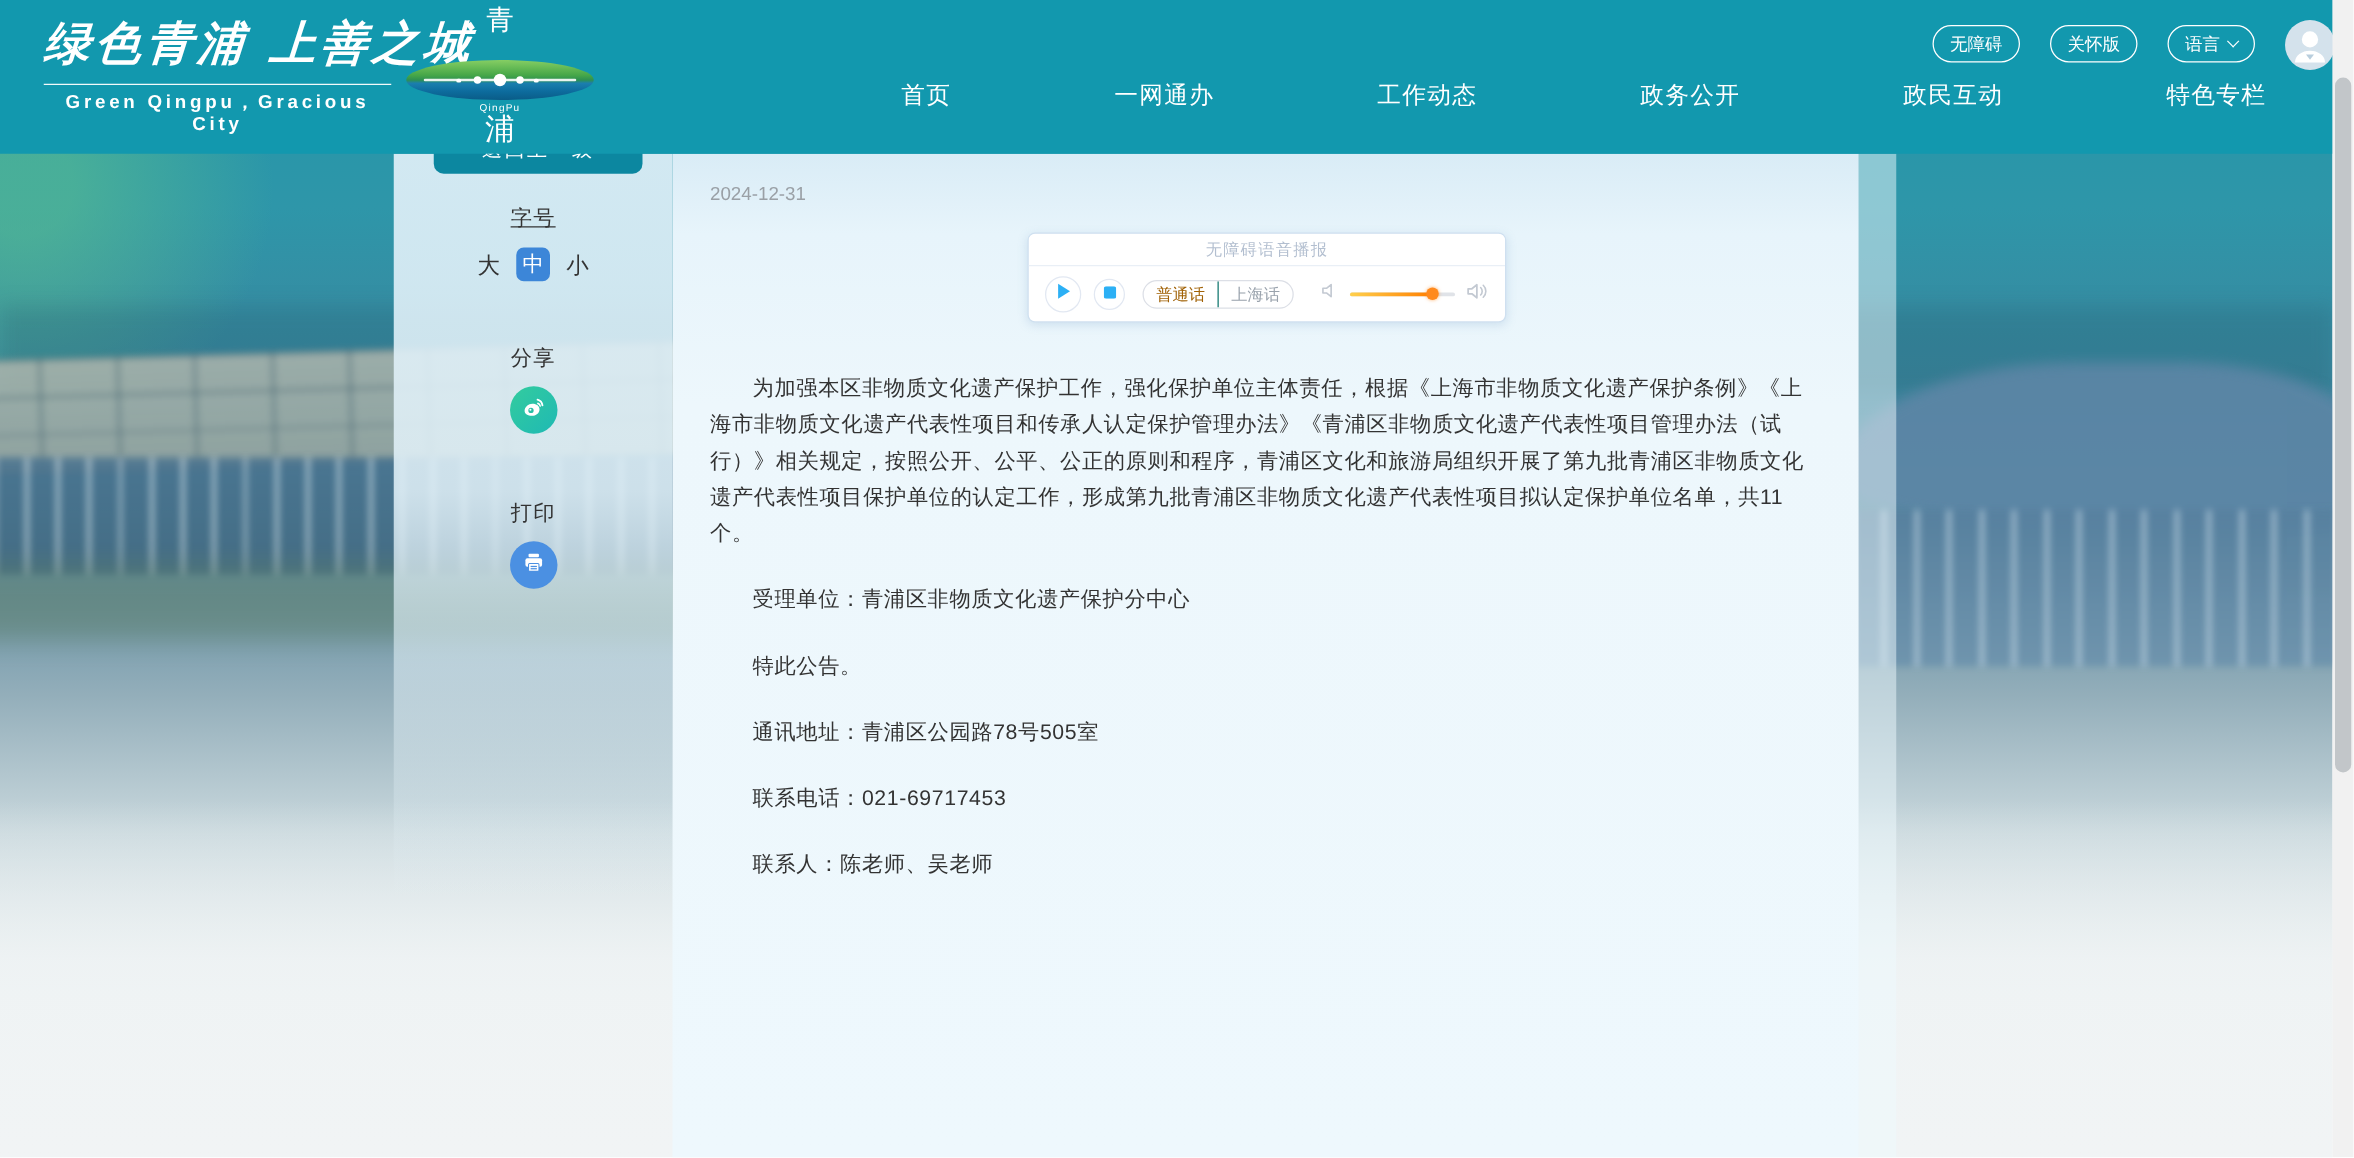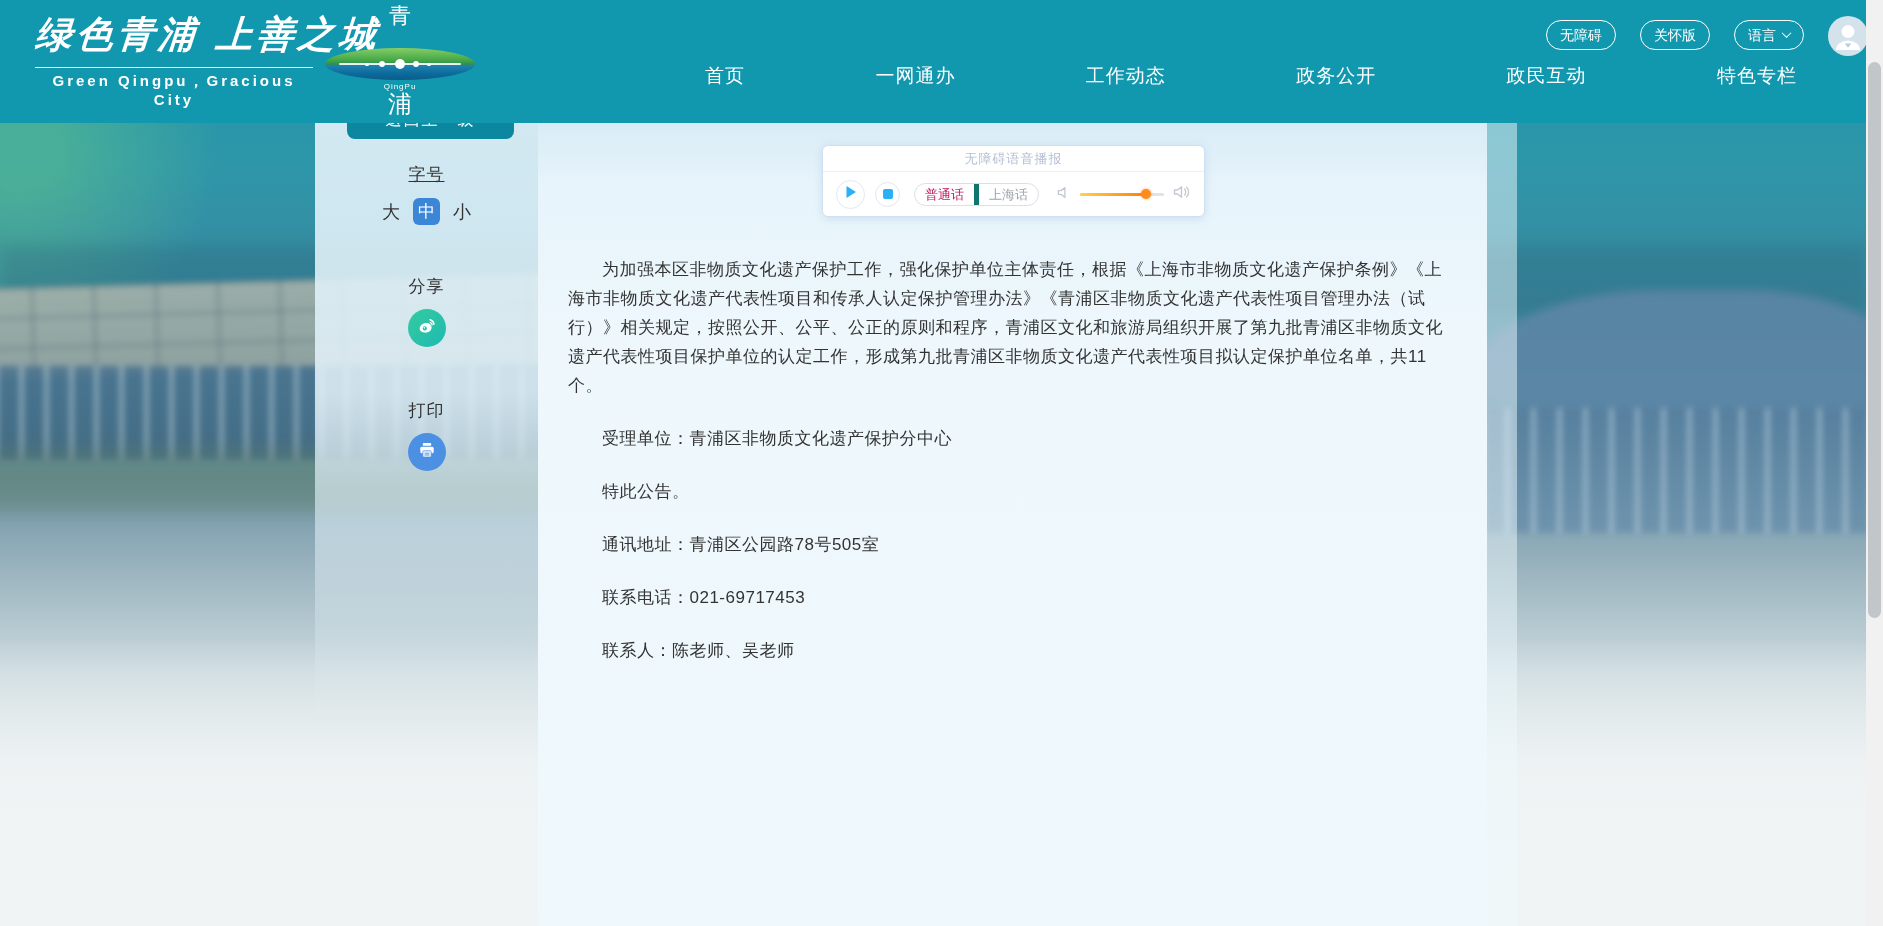--- a/index.html
+++ b/index.html
@@ -40,21 +40,21 @@
     background:linear-gradient(180deg,#86ce63 0%, #46a748 38%, #2e9150 50%, #1b7fae 58%, #0d6c9e 78%, #0a5c88 100%); }
   .island i { position:absolute; background:#fff; border-radius:50%; }
   .island .ln { left:14px; top:15px; width:122px; height:1.5px; border-radius:1px; opacity:.9; }
   .island .d1 { left:70px; top:11px; width:10px; height:10px; }
   .island .d2 { left:54px; top:13px; width:6px; height:6px; }
   .island .d3 { left:88px; top:13px; width:6px; height:6px; }
   .island .d4 { left:40px; top:14.5px; width:3.5px; height:3.5px; }
   .island .d5 { left:102px; top:14.5px; width:3.5px; height:3.5px; }
   .logo-sub { margin-top:2px; font-size:8px; letter-spacing:1px; }
   .logo-bottom { font-size:24px; line-height:26px; }
-  .nav { position:absolute; left:705px; top:58px; width:1092px; height:36px; display:flex; justify-content:space-between; align-items:center; }
+  .nav { position:absolute; left:721px; top:58px; width:1092px; height:36px; display:flex; justify-content:space-between; align-items:center; }
   .nav-item { color:#fff; font-size:19px; letter-spacing:1px; cursor:pointer; white-space:nowrap; }
   .quick { position:absolute; left:1546px; top:13px; display:flex; align-items:center; gap:24px; }
   .pill { height:30px; line-height:28px; border:1px solid #fff; border-radius:16px; padding:0 13px; color:#fff; font-size:14px; display:flex; align-items:center; cursor:pointer; white-space:nowrap; }
   .chev { width:7px; height:7px; border-right:1.5px solid #fff; border-bottom:1.5px solid #fff; transform:rotate(45deg) translate(-1px,-1px); margin-left:7px; }
   .avatar { width:40px; height:40px; border-radius:50%; cursor:pointer; margin-top:3px; }
 
   
   .sidebar-bg { position:absolute; left:315px; top:123px; width:223px; height:600px; z-index:1;
     background:linear-gradient(180deg, rgba(219,237,246,.95) 0%, rgba(228,243,250,.85) 45%, rgba(232,245,251,.45) 75%, rgba(232,245,251,0) 100%); }
   .back-btn { position:absolute; left:347px; top:102px; width:167px; height:37px; background:#0c87a0; border-radius:8px;
@@ -77,22 +77,22 @@
   .art-date { margin-top:24px; font-size:15px; color:#9aa0a6; }
 
   .audio { margin:22px auto 0; width:383px; background:#fff; border:1px solid #cfe0f0; border-radius:6px; box-shadow:0 2px 8px rgba(120,160,200,.25); }
   .audio-head { height:26px; line-height:26px; text-align:center; font-size:13px; color:#b3bfd0; border-bottom:1px solid #e9eff6; letter-spacing:1px; }
   .audio-controls { height:44px; display:flex; align-items:center; padding:0 13px; }
   .cbtn { border-radius:50%; border:1px solid #e2e8f2; background:#fff; display:flex; align-items:center; justify-content:center; cursor:pointer; }
   .play { width:29px; height:29px; }
   .stop { width:25px; height:25px; margin-left:10px; }
   .langs { margin-left:14px; height:23px; border:1px solid #dcdfe6; border-radius:12px; display:flex; align-items:center; overflow:hidden; }
   .lang { font-size:13px; padding:0 10px; cursor:pointer; line-height:21px; }
-  .lang.active { color:#be185d; }
-  .lang.inactive { color:#9aa3ad; border-left:5px solid #0f766e; }
+  .lang.active { color:#a16207; }
+  .lang.inactive { color:#9aa3ad; border-left:1px solid #0f766e; }
   .vol { margin-left:auto; display:flex; align-items:center; }
   .slider { position:relative; width:84px; height:10px; margin:0 9px; cursor:pointer; }
   .slider .track { position:absolute; left:0; top:4px; width:100%; height:3px; border-radius:2px; background:#e0e3e8; }
   .slider .fill { position:absolute; left:0; top:4px; width:78%; height:3px; border-radius:2px; background:linear-gradient(90deg,#ffd04d,#ff7f00); }
   .slider .knob { position:absolute; left:calc(78% - 5px); top:0; width:10px; height:10px; border-radius:50%; background:#ff8a1e; box-shadow:0 0 3px rgba(255,138,30,.7); }
 
   .body-text { margin-top:38px; color:#333; font-size:17px; line-height:29px; letter-spacing:.5px; }
   .body-text p { text-indent:2em; margin-bottom:24px; }
 
   
@@ -111,20 +111,21 @@
     <div class="bg-green-left"></div>
     <div class="bg-roof-right"></div>
     <div class="bg-col-right"></div>
     <div class="bg-haze-bottom"></div>
     <div class="bg-edge-strip"></div>
   </div>
 
   <div class="sidebar-bg"></div>
 
   <div class="panel">
+    <div class="art-date">2024-12-31</div>
 
     <div class="audio">
       <div class="audio-head">无障碍语音播报</div>
       <div class="audio-controls">
         <div class="cbtn play">
           <span>
             <svg width="12" height="14" viewBox="0 0 12 14">
                 <path d="M1.5 1 L11 7 L1.5 13 Z" fill="#2cb0f5"></path>
               </svg>
           </span>

